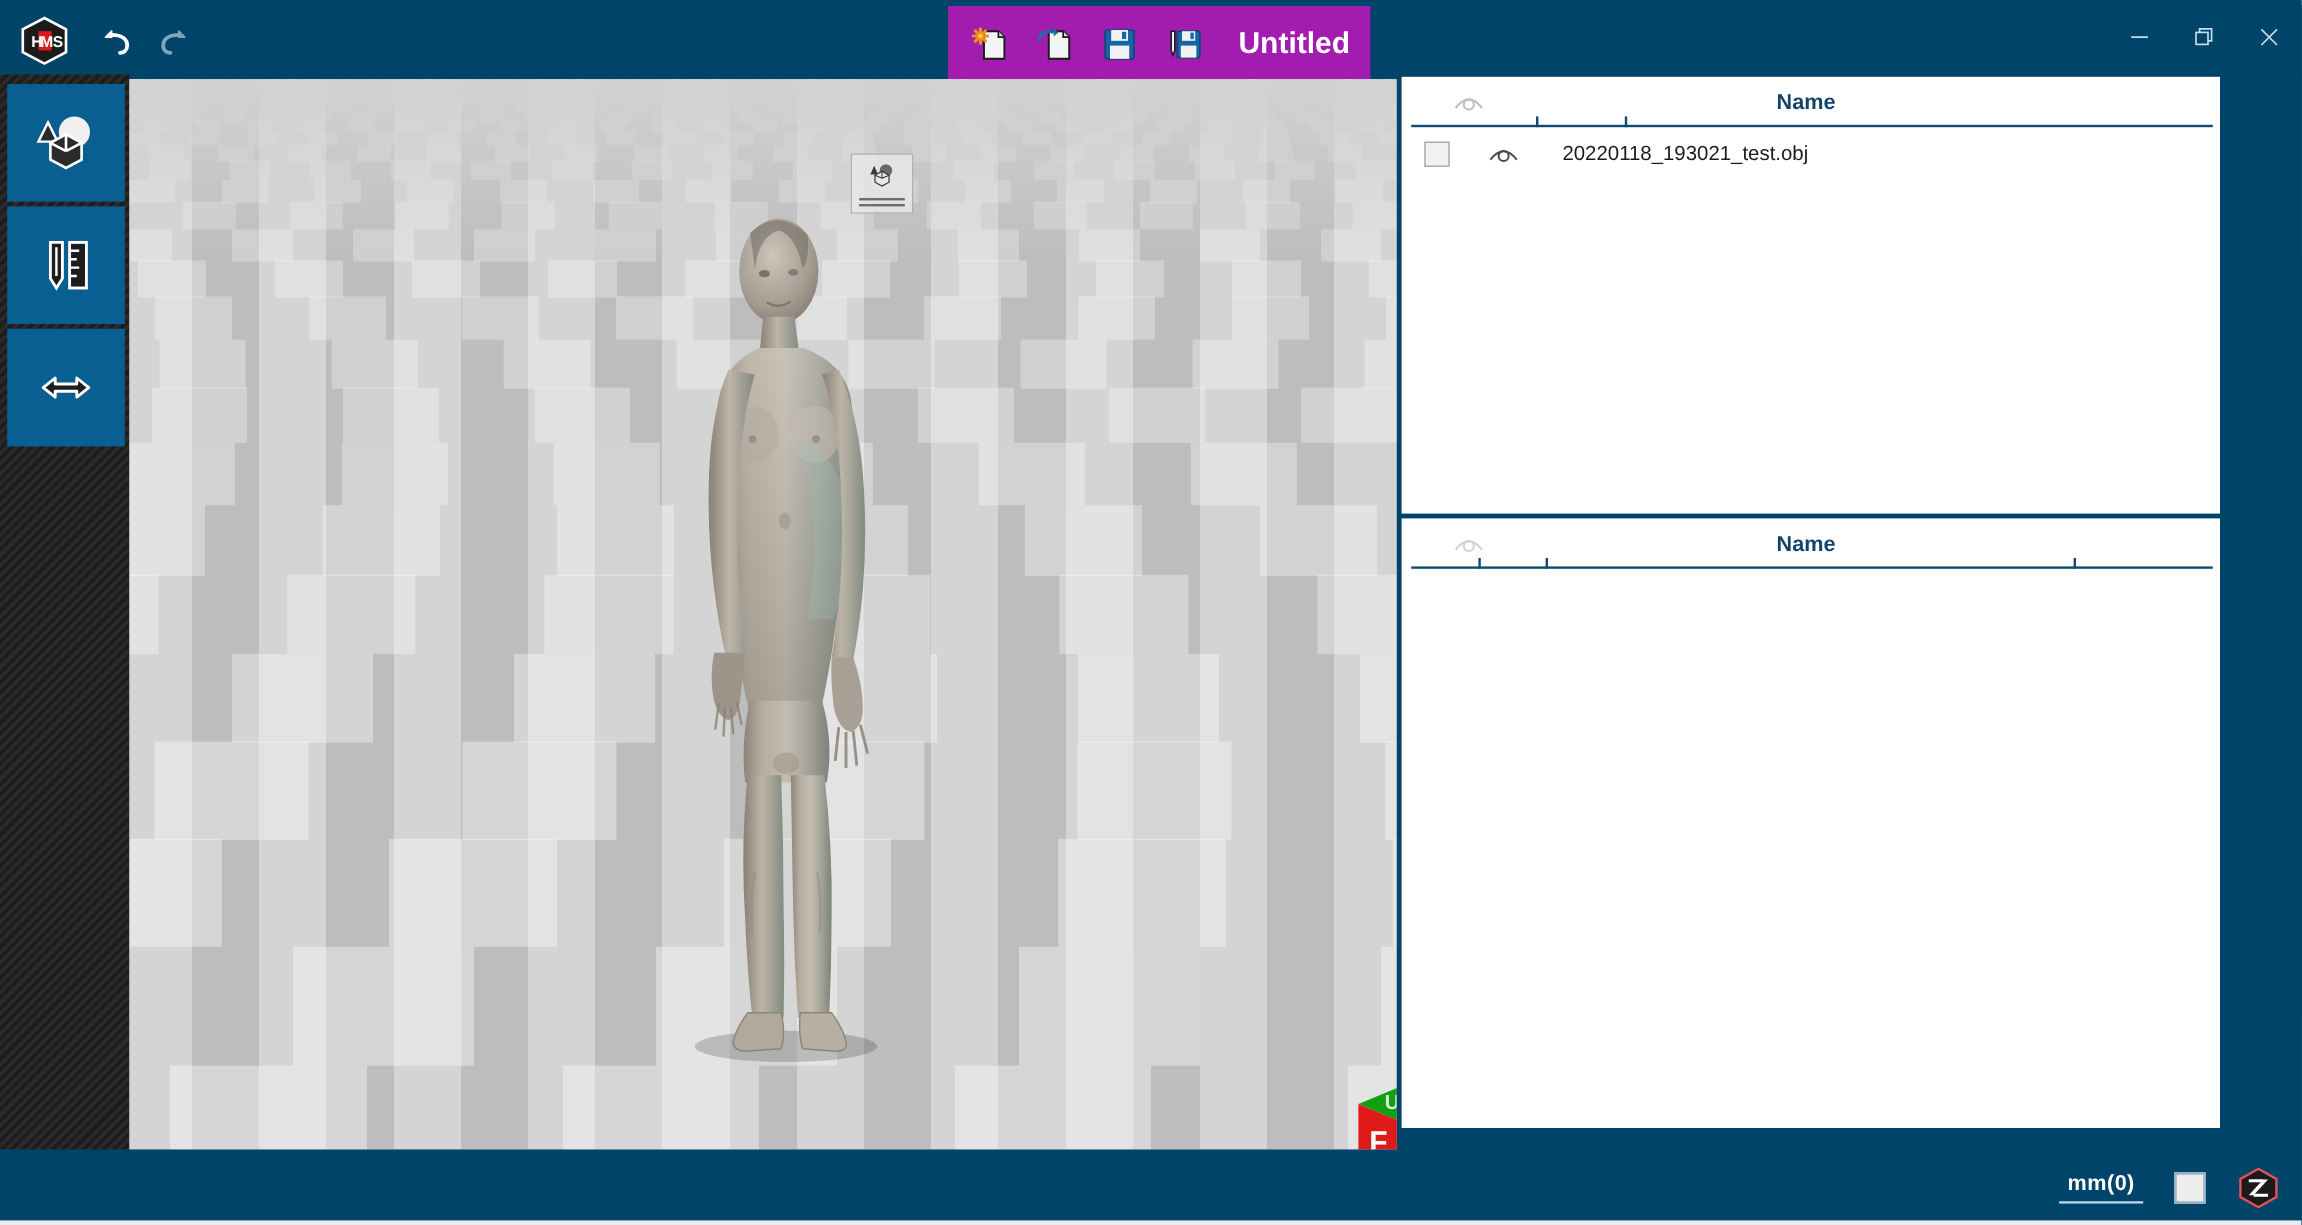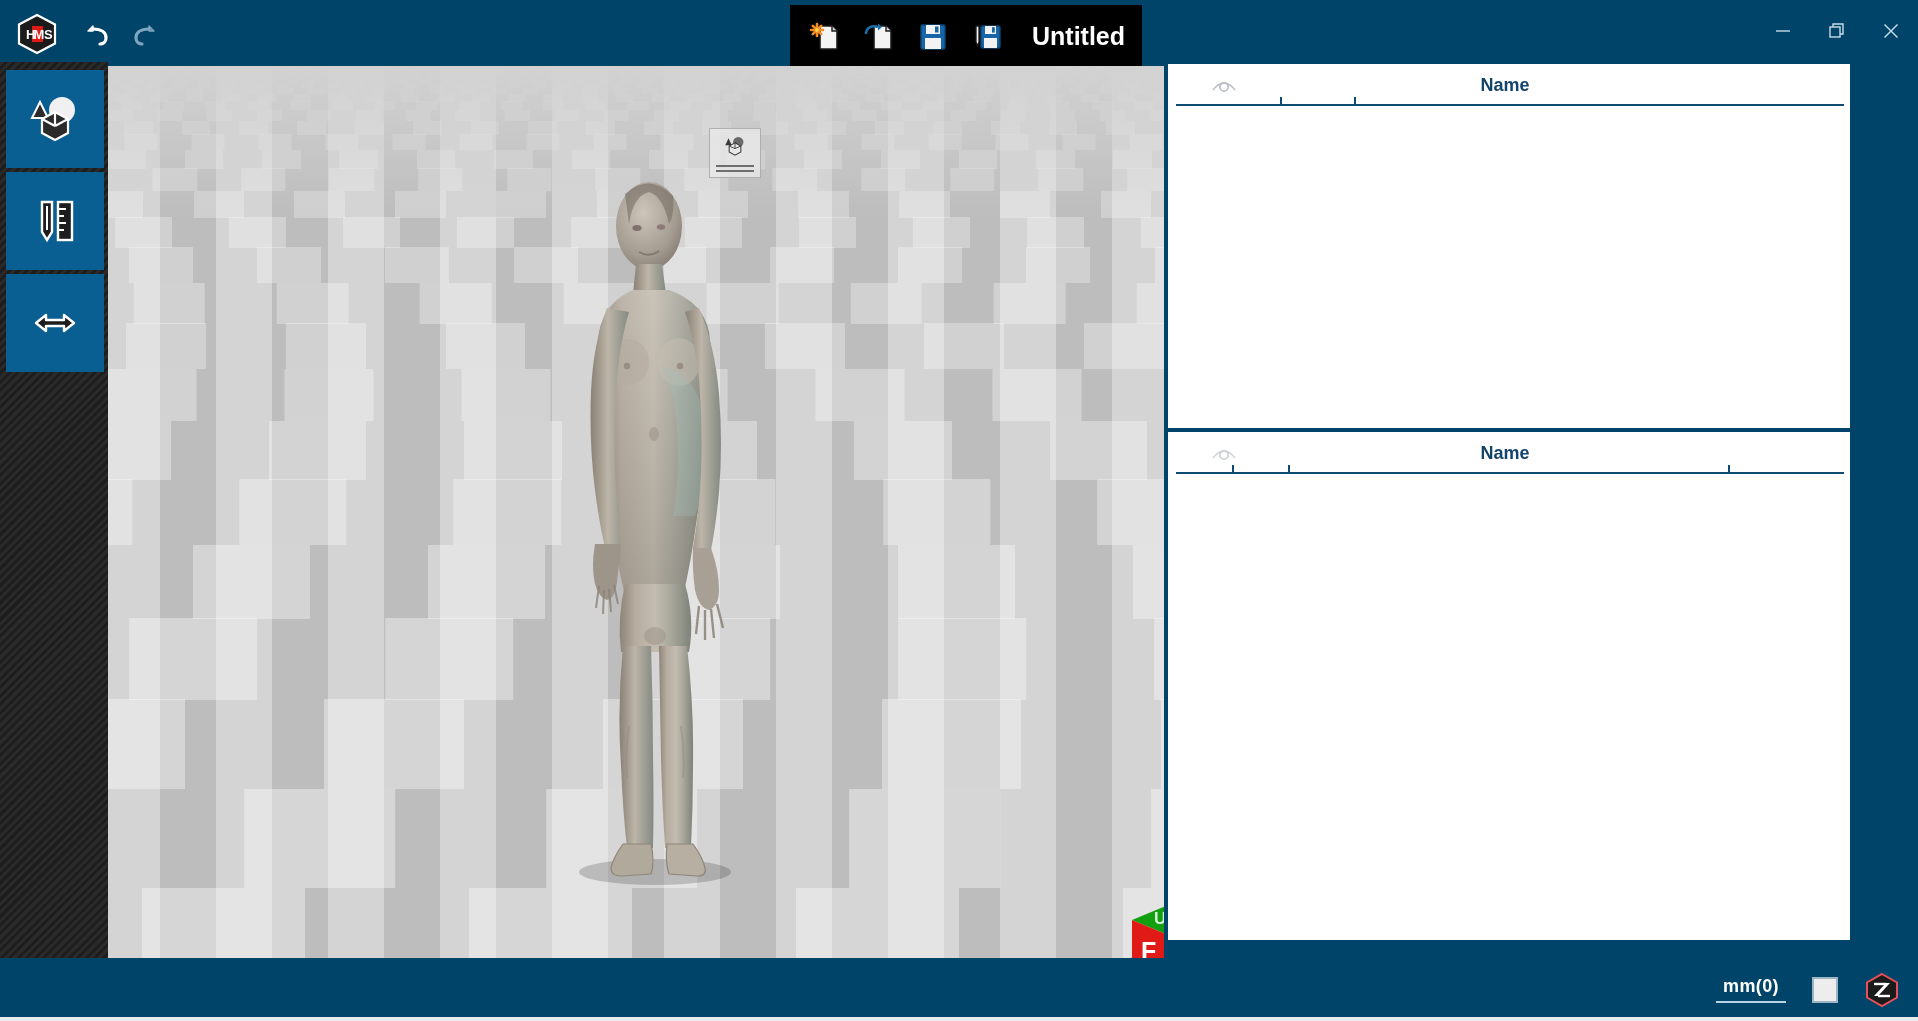--- a/index.html
+++ b/index.html
@@ -52,21 +52,21 @@
     width: 40px; height: 40px;
     display: flex; align-items: center; justify-content: center;
     cursor: pointer;
   }
   #undo-btn { left: 78px; top: 14px; }
   #redo-btn { left: 124px; top: 14px; }
 
   .center-toolbar {
     position: absolute; left: 790px; top: 5px;
     height: 63px; width: 352px;
-    background: #000000;
+    background: #a21caf;
     display: flex; align-items: center;
     padding-left: 14px;
     gap: 12px;
   }
   .center-toolbar.file-ops { }
   .file-op {
     width: 42px; height: 42px;
     display: flex; align-items: center; justify-content: center;
     cursor: pointer;
   }
@@ -570,20 +570,34 @@
             <path d="M2 14 Q13 0 24 14" fill="none" stroke="#b9bfc4" stroke-width="1.7"></path>
             <circle cx="13" cy="11" r="4.2" fill="none" stroke="#b9bfc4" stroke-width="1.7"></circle>
           </svg>
         </div>
         <div class="col-name">Name</div>
         <div class="panel-head-rule"></div>
         <div class="head-tick" style="left:112px"></div>
         <div class="head-tick" style="left:186px"></div>
       </div>
 
+      <div id="object-rows">
+          <div class="row">
+            <div class="cb">
+              <input type="checkbox" style="">
+            </div>
+            <div class="eye">
+              <svg width="26" height="18" viewBox="0 0 26 18">
+                <path d="M2 14 Q13 0 24 14" fill="none" stroke="#4a4a4a" stroke-width="1.7"></path>
+                <circle cx="13" cy="11" r="4.2" fill="none" stroke="#4a4a4a" stroke-width="1.7"></circle>
+              </svg>
+            </div>
+            <div class="nm">20220118_193021_test.obj</div>
+          </div>
+        </div>
     </div>
 
     <div class="panel" id="panel-detail">
       <div class="panel-head">
         <div class="col-eye">
           <svg width="26" height="18" viewBox="0 0 26 18">
             <path d="M2 14 Q13 0 24 14" fill="none" stroke="#cdd2d6" stroke-width="1.7"></path>
             <circle cx="13" cy="11" r="4.2" fill="none" stroke="#cdd2d6" stroke-width="1.7"></circle>
           </svg>
         </div>

